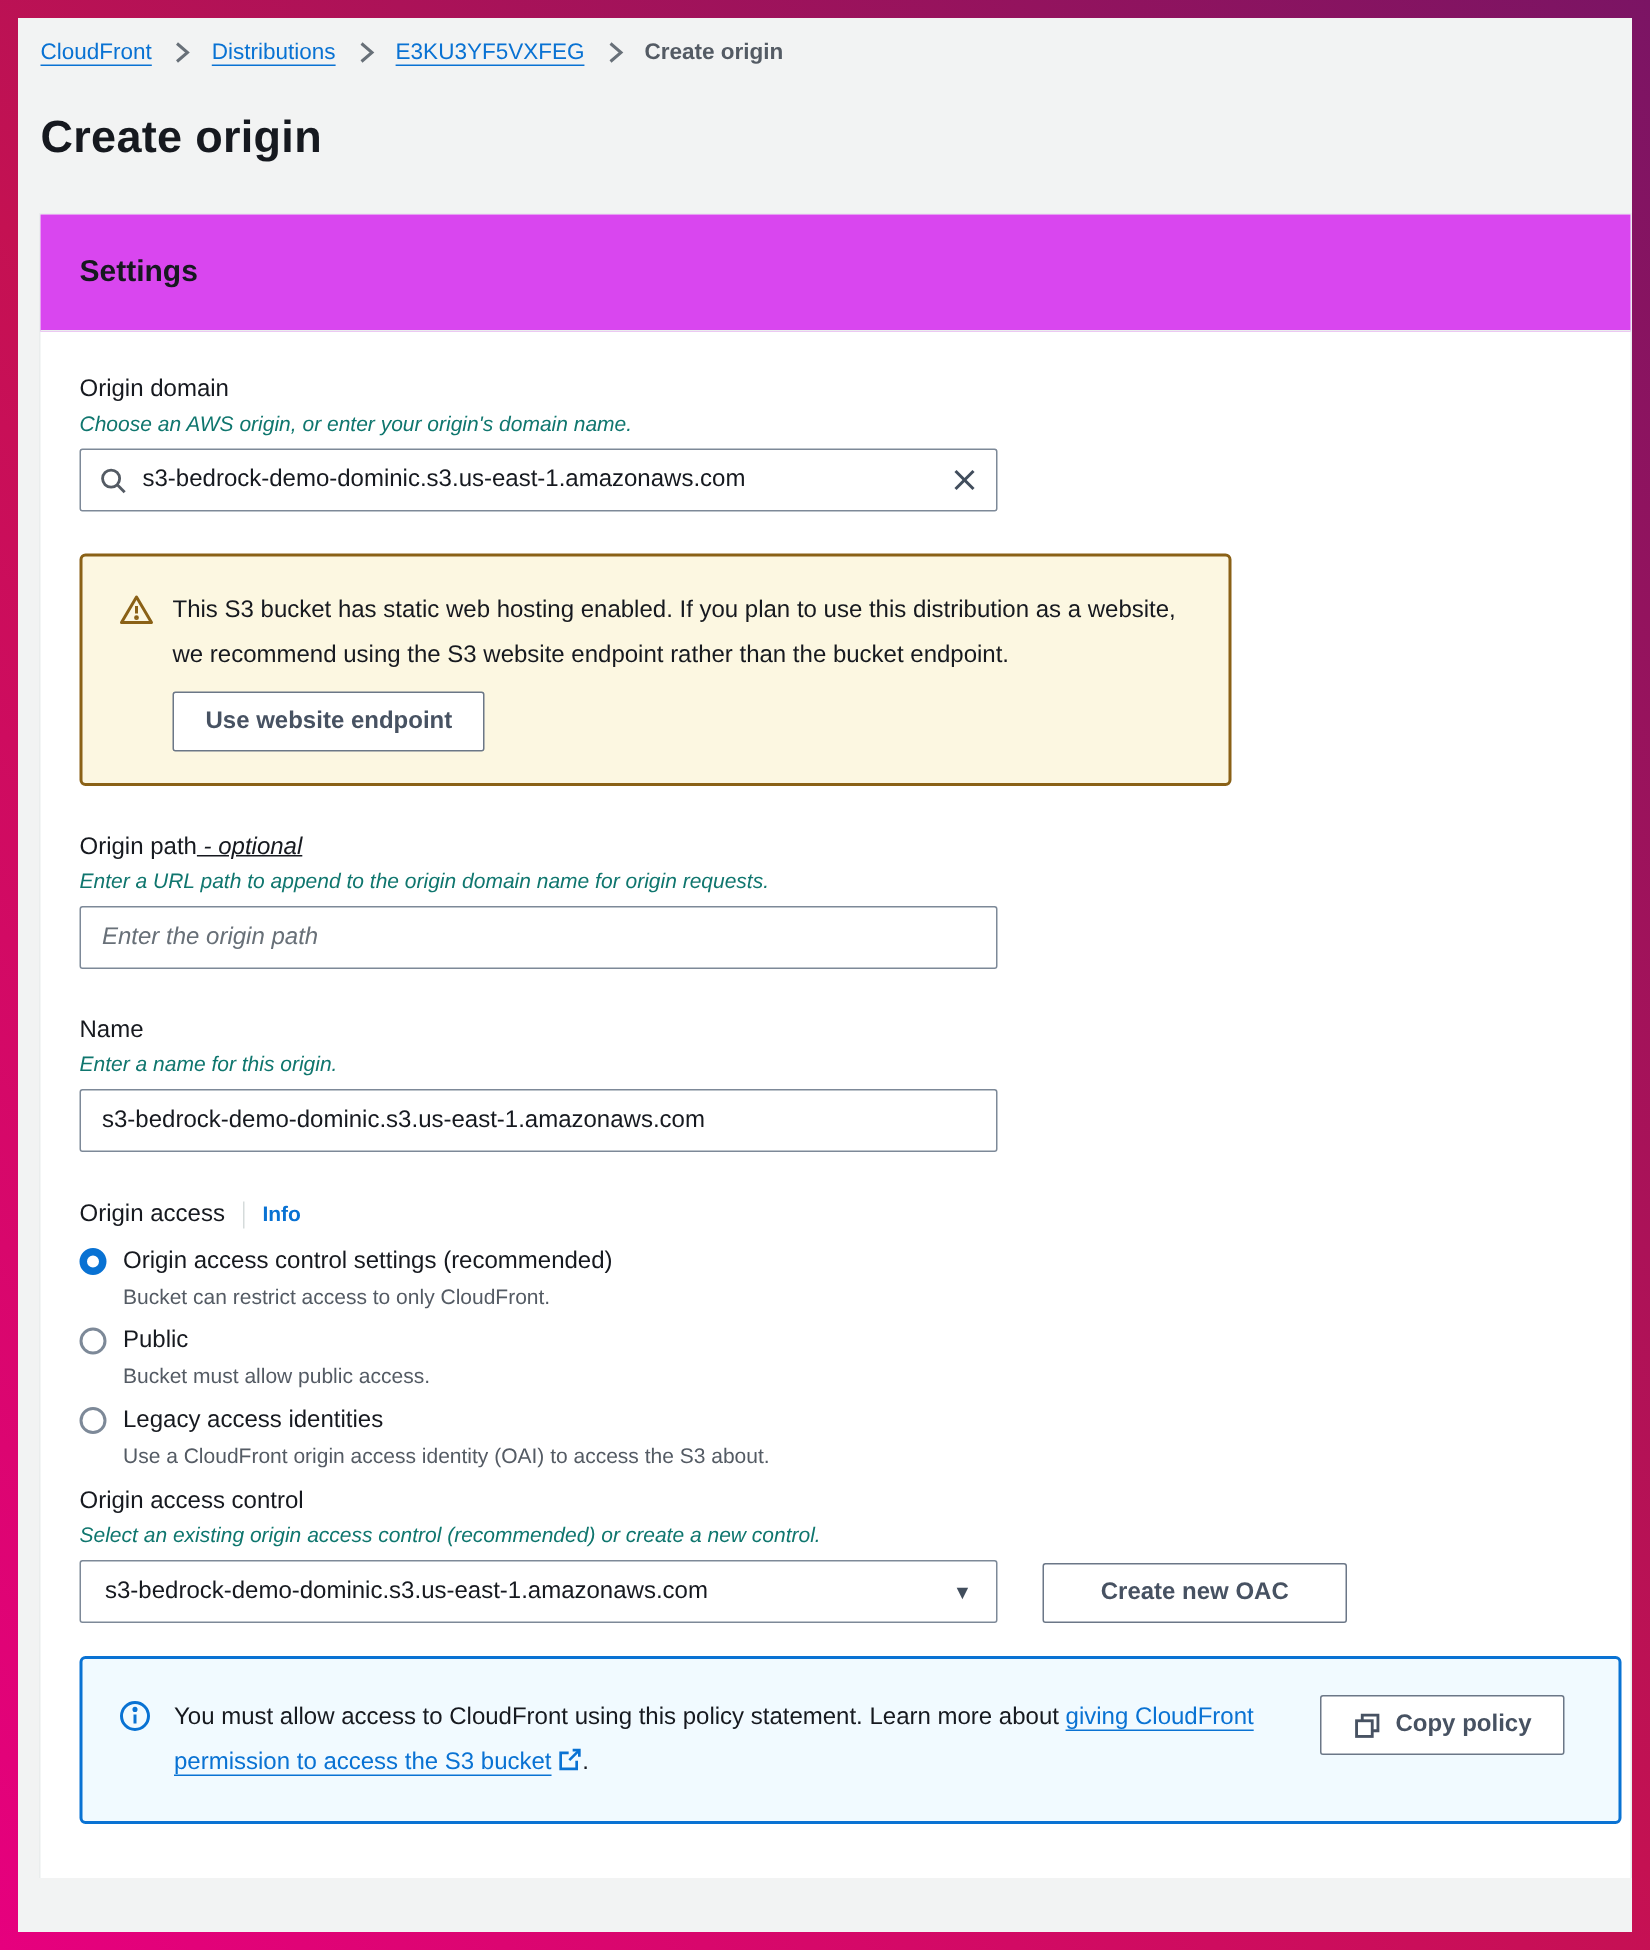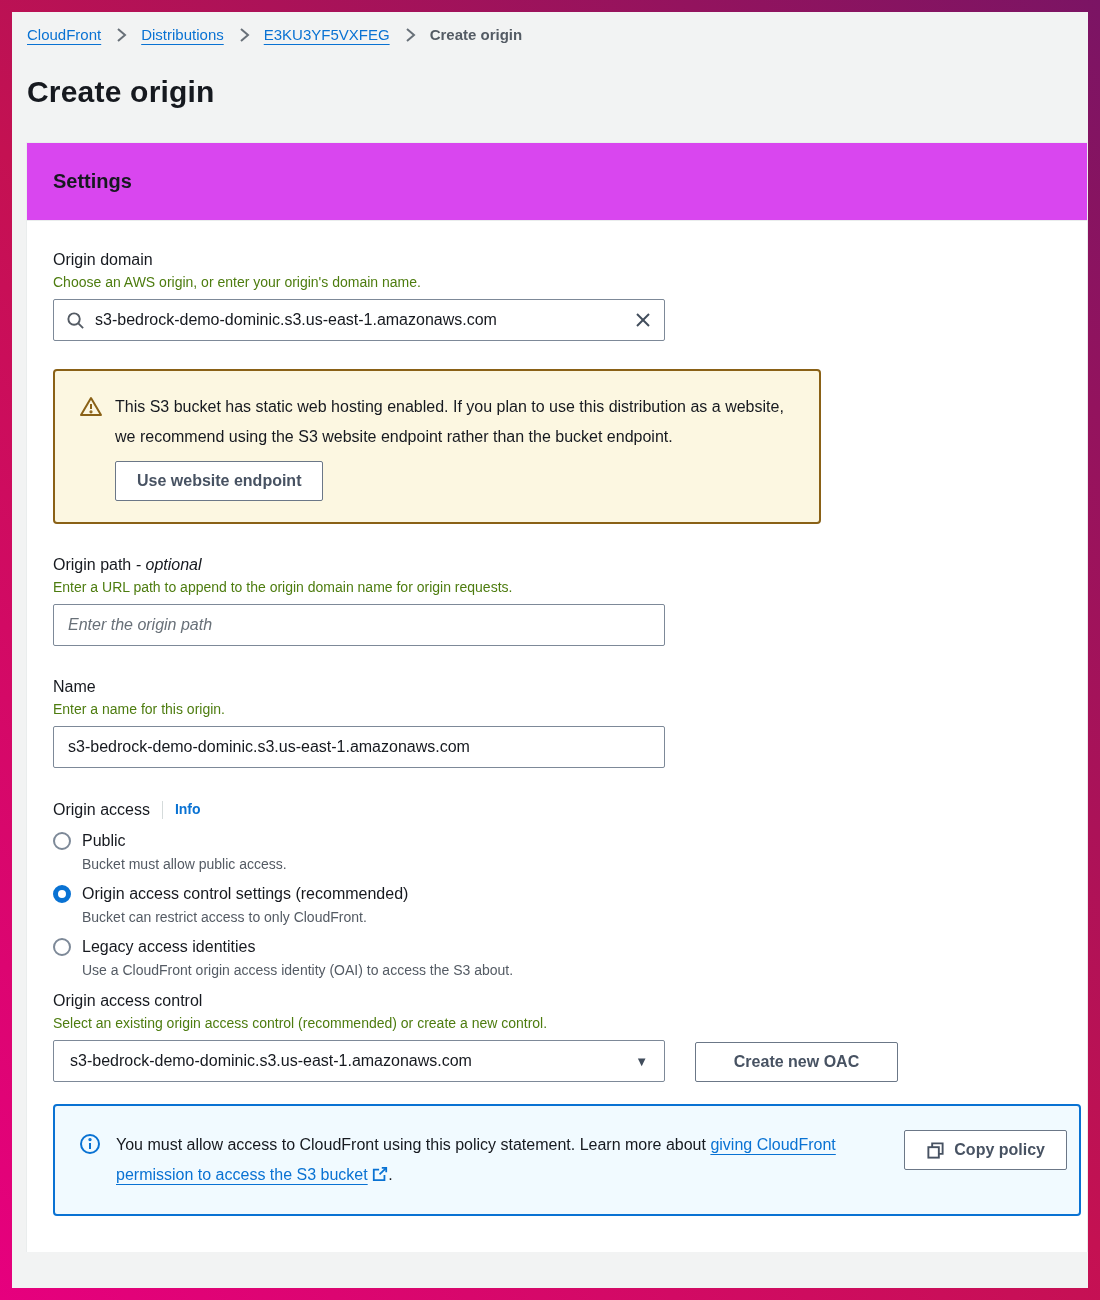--- a/index.html
+++ b/index.html
@@ -37,22 +37,22 @@
     background: #ffffff; border: 1px solid #eaeded; border-bottom: none;
   }
   .card-header {
     background: #d946ef; border-bottom: 1px solid #eaeded;
     padding: 27px 26px;
   }
   .card-header h2 { font-size: 20px; font-weight: bold; color: #16191f; }
   .card-body { padding: 0 10px 0 26px; }
   
   .field-label { font-size: 16px; color: #16191f; }
-  .field-label .optional { font-style: italic; }
-  .field-desc { font-size: 14px; color: #4d7c0f; margin-top: 5px; }
+  .field-label .optional { font-style: italic; text-decoration: underline; }
+  .field-desc { font-size: 14px; color: #0f766e; margin-top: 5px; font-style: italic; }
   .fg-domain { padding-top: 30px; }
   .fg { padding-top: 32px; }
   .text-input, .search-input, .select-box {
     width: 612px; height: 42px; border: 1px solid #7d8998;
     border-radius: 2px; background: #fff; margin-top: 9px;
     display: flex; align-items: center; font-size: 16px; color: #16191f;
   }
   .search-input { padding: 0 12px; gap: 10px; }
   .search-input input, .text-input input {
     border: none; outline: none; flex: 1; font-size: 16px; color: #16191f;
@@ -95,21 +95,21 @@
   .fg-oac { padding-top: 14px; }
   
   .select-row { display: flex; align-items: flex-end; gap: 30px; }
   .select-box { padding: 0 16px; justify-content: space-between; cursor: pointer; }
   .caret { font-size: 13px; color: #414d5c; }
   .btn-oac { width: 203px; margin-bottom: 0; }
   
   .alert-info {
     margin-top: 22px; width: 1028px; background: #f1faff;
     border: 2px solid var(--link, #0972d3); border-radius: 4px;
-    padding: 24px 12px 24px 24px; display: flex; gap: 15px; align-items: flex-start;
+    padding: 24px 36px 24px 24px; display: flex; gap: 15px; align-items: flex-start;
   }
   .alert-info .info-icon { color: var(--link, #0972d3); flex: none; margin-top: 3px; }
   .alert-info .alert-text { font-size: 16px; line-height: 30px; color: #16191f; flex: 1; max-width: 724px; }
   .alert-info a { color: var(--link, #0972d3); text-decoration: underline; text-underline-offset: 4px; cursor: pointer; }
   .ext-icon { display: inline-flex; vertical-align: -2px; color: var(--link, #0972d3); }
   .btn-copy { margin-left: auto; flex: none; }
 </style>
 </head>
 <body>
 
@@ -198,32 +198,32 @@
       </div>
 
       <div class="oa-header">
         <span class="field-label">Origin access</span>
         <span class="oa-divider"></span>
         <span class="info-link">Info</span>
       </div>
 
       <div class="radio-option">
         <div class="radio-row">
+          <span class="radio-circle checked"></span>
+          <span class="radio-label">Origin access control settings (recommended)</span>
+        </div>
+        <div class="radio-desc">Bucket can restrict access to only CloudFront.</div>
+      </div>
+
+      <div class="radio-option">
+        <div class="radio-row">
           <span class="radio-circle"></span>
           <span class="radio-label">Public</span>
         </div>
         <div class="radio-desc">Bucket must allow public access.</div>
-      </div>
-
-      <div class="radio-option">
-        <div class="radio-row">
-          <span class="radio-circle checked"></span>
-          <span class="radio-label">Origin access control settings (recommended)</span>
-        </div>
-        <div class="radio-desc">Bucket can restrict access to only CloudFront.</div>
       </div>
 
       <div class="radio-option">
         <div class="radio-row">
           <span class="radio-circle"></span>
           <span class="radio-label">Legacy access identities</span>
         </div>
         <div class="radio-desc">Use a CloudFront origin access identity (OAI) to access the S3 about.</div>
       </div>
 

